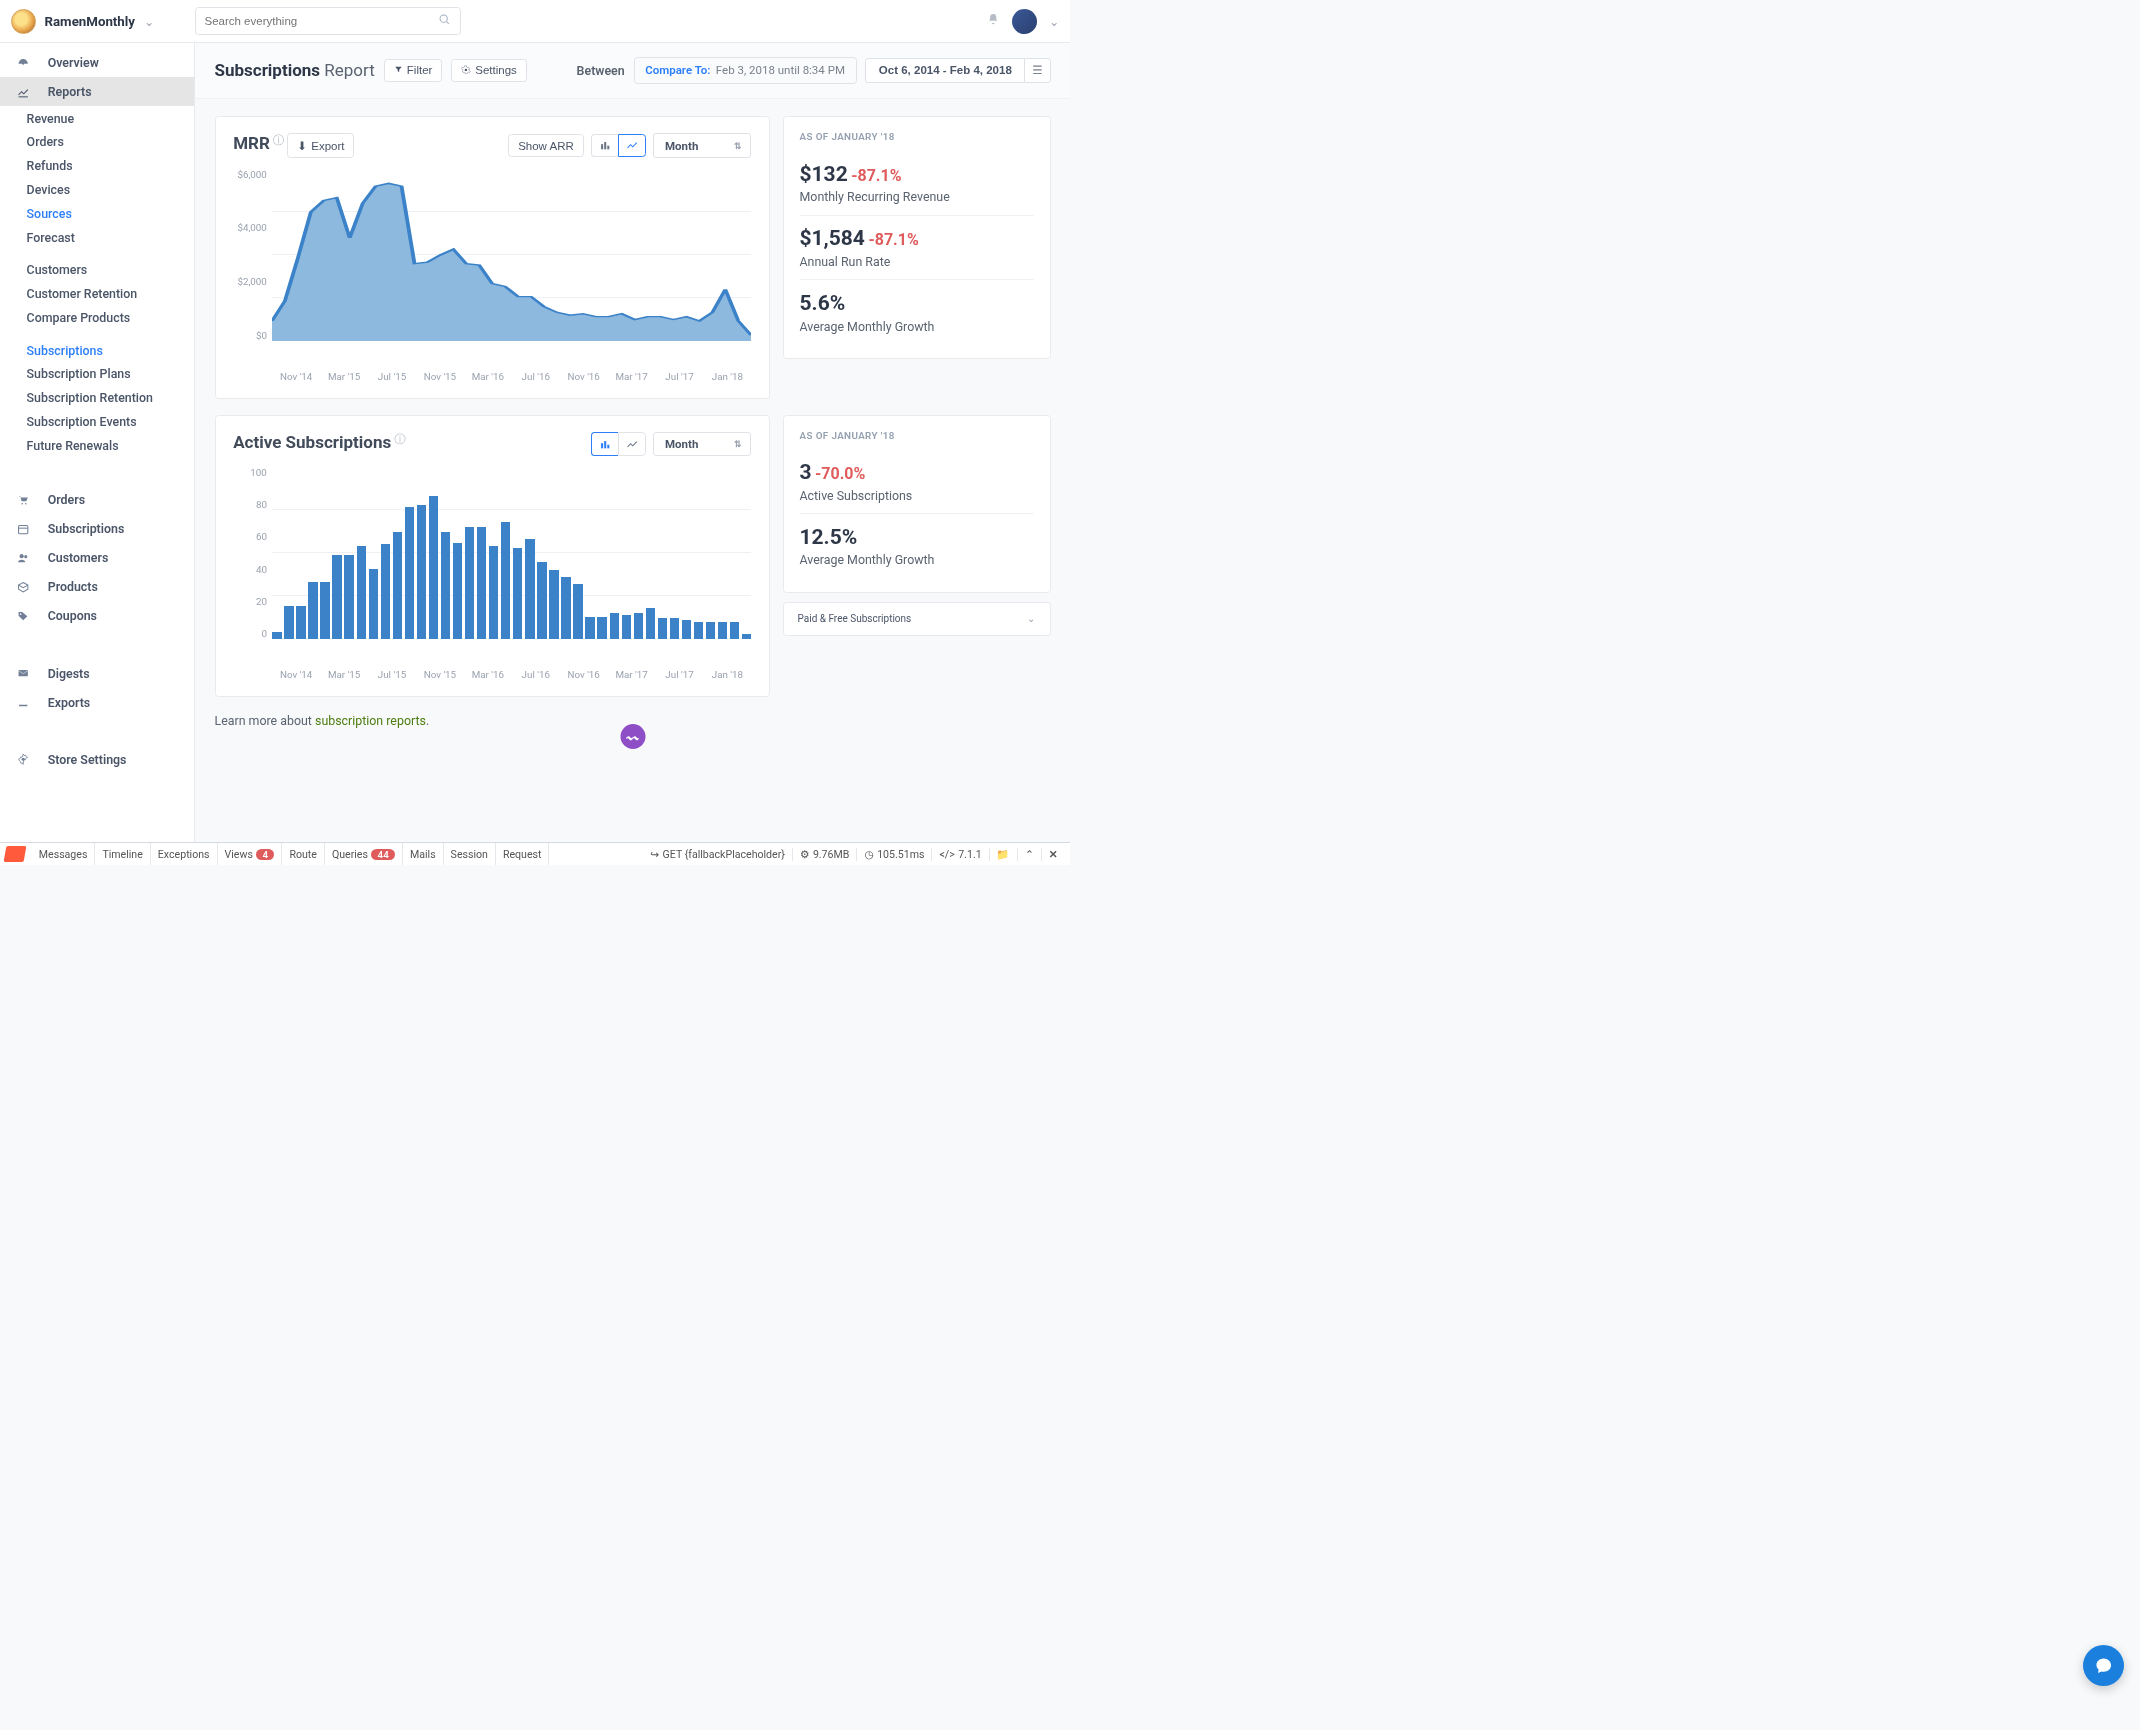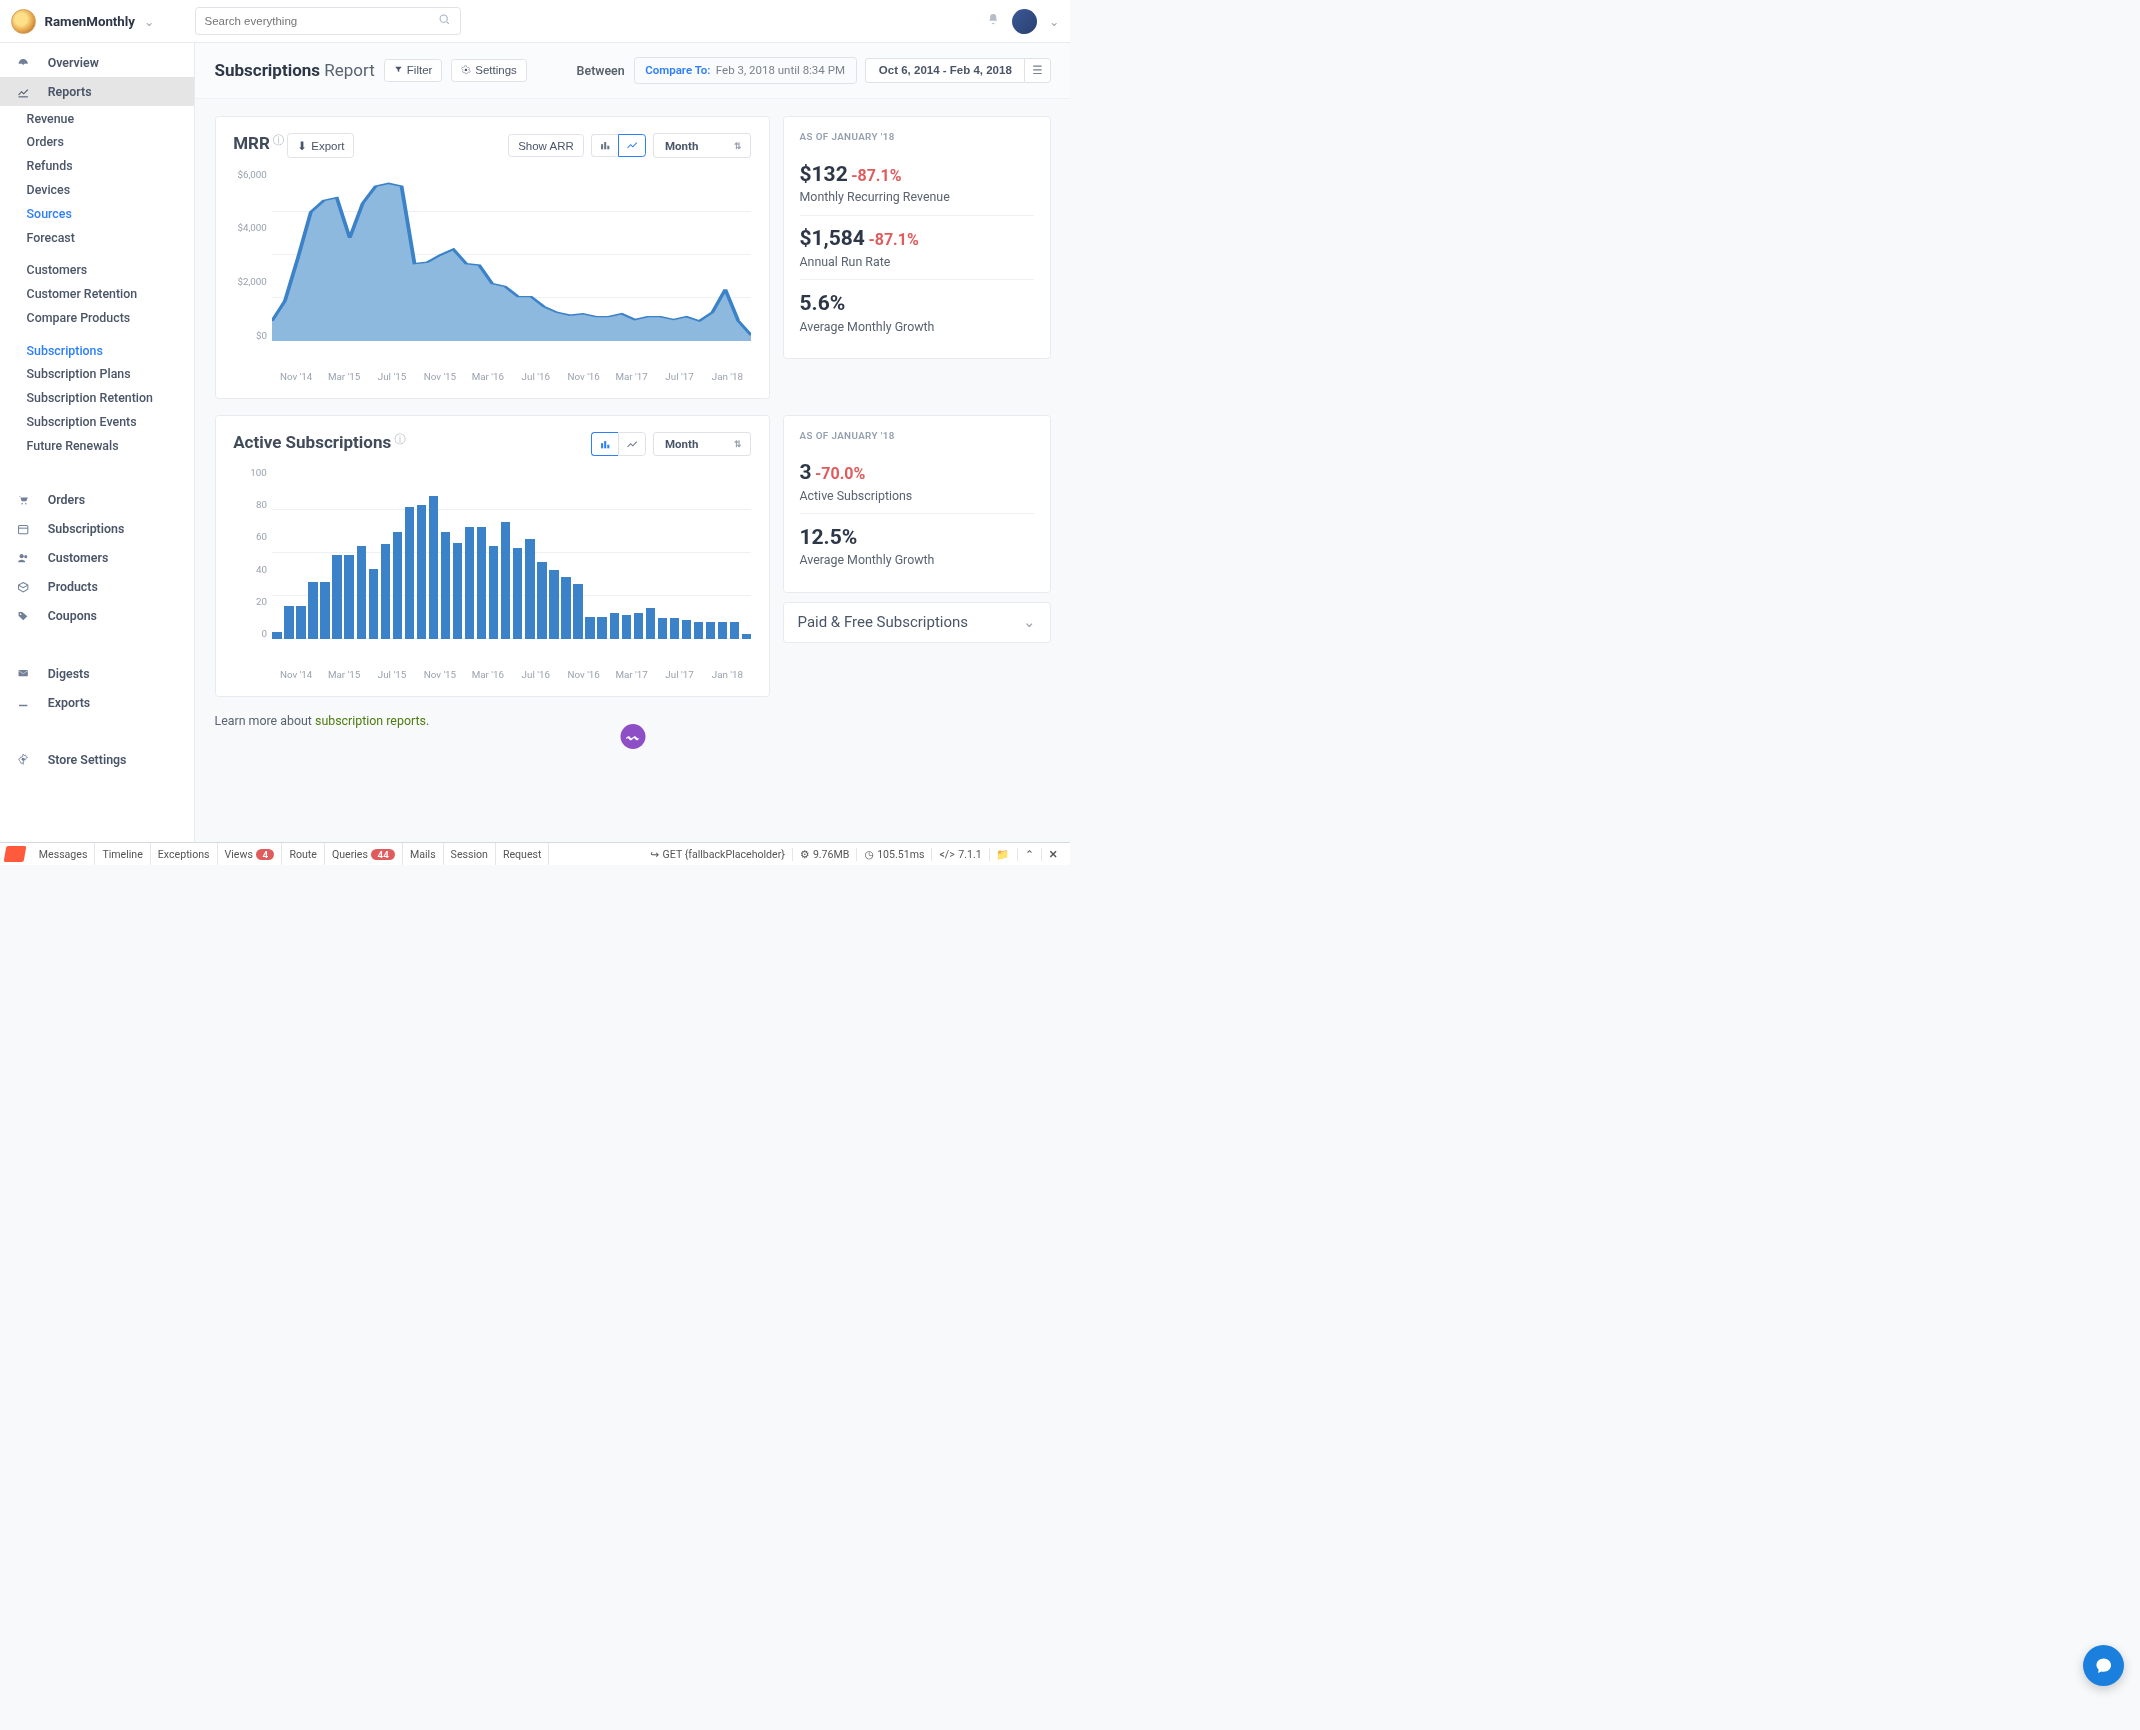--- a/index.html
+++ b/index.html
@@ -68,21 +68,21 @@
 
 .kpi { width: 268px; display: flex; flex-direction: column; }
 .kpi-panel { background: #fff; border: 0.9px solid #e8eaed; border-radius: 3.5px; padding: 14px 16px; }
 .kpi-caption { font-size: 9.8px; letter-spacing: 0.4px; color: #94a0b0; font-weight: 600; margin-bottom: 12.4px; }
 .kpi-stat { padding: 7px 0 10.6px; }
 .kpi-stat + .kpi-stat { border-top: 0.9px solid #eef0f3; padding-top: 10.6px; }
 .kpi-value { font-size: 21px; font-weight: 700; color: #2d3748; display: inline-block; }
 .kpi-delta { font-size: 16px; font-weight: 700; margin-left: 3.5px; }
 .kpi-delta.neg { color: #e05c5c; }
 .kpi-label { font-size: 12.4px; color: #5a6370; margin-top: 3.5px; }
-.collapse-panel { margin-top: 8.9px; background: #fff; border: 0.9px solid #e8eaed; border-radius: 3.5px; padding: 10.6px 14px; display: flex; align-items: center; justify-content: space-between; cursor: pointer; font-size: 15px; color: #4a5568; }
+.collapse-panel { margin-top: 8.9px; background: #fff; border: 0.9px solid #e8eaed; border-radius: 3.5px; padding: 10.6px 14px; display: flex; align-items: center; justify-content: space-between; cursor: pointer; font-size: 10px; color: #4a5568; }
 
 .chart-area { position: relative; height: 195px; padding-left: 39px; }
 .y-axis { position: absolute; left: 0; top: 0; bottom: 23px; width: 39px; display: flex; flex-direction: column; justify-content: space-between; text-align: right; font-size: 9.8px; color: #9aa2af; padding-right: 5.3px; }
 .plot { position: relative; height: calc(100% - 23px); background: linear-gradient(to top, #eef0f3 0.9px, transparent 0.9px) repeat; background-size: 100% 25%; }
 .x-axis { display: flex; justify-content: space-between; font-size: 9.8px; color: #9aa2af; padding-top: 7px; padding-left: 39px; }
 .x-axis span { flex: 1; text-align: center; }
 .area-chart svg { width: 100%; height: 100%; display: block; }
 .bars { display: flex; align-items: flex-end; height: 100%; gap: 2.7px; justify-content: space-between; }
 .bars .bar { flex: 1; background: #3b82c9; }
 

